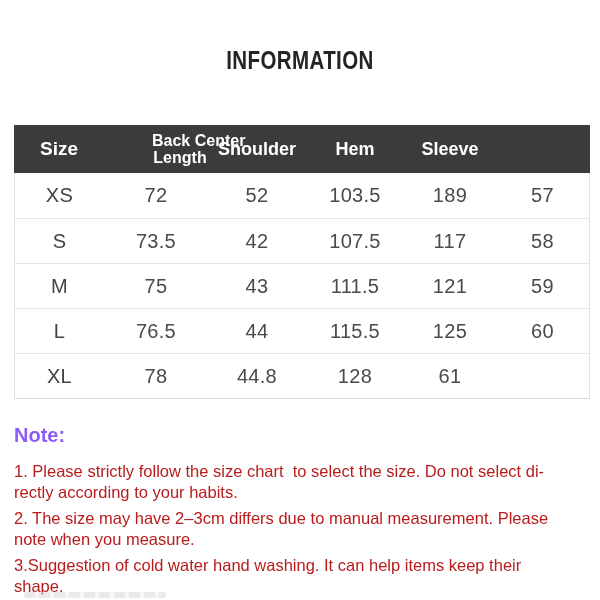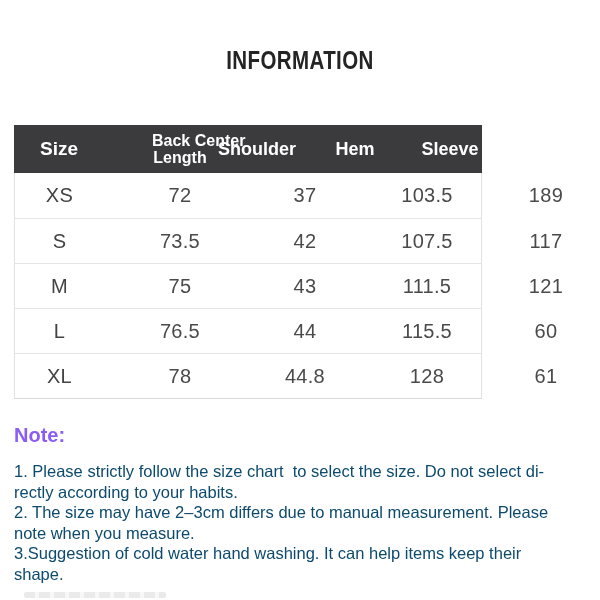--- a/index.html
+++ b/index.html
@@ -13,21 +13,21 @@
     font-weight: bold;
     color: #242424;
     letter-spacing: 0.5px;
     transform: scaleX(0.82);
     transform-origin: 50% 50%;
     line-height: 25px;
   }
 
   .size-table {
     margin: 52px 10px 0 14px;
-    width: 468px;
+    width: 576px;
   }
 
   .table-header {
     display: grid;
     grid-template-columns: 90px 104px 98px 98px 92px 94px;
     background: #3b3b3d;
     height: 48px;
     align-items: center;
   }
   .th {
@@ -44,44 +44,44 @@
   .table-body {
     border-left: 1px solid #e2e2e2;
     border-right: 1px solid #e2e2e2;
     border-bottom: 1px solid #d8d8d8;
   }
   .tr {
     display: grid;
     grid-template-columns: 89px 104px 98px 98px 92px 93px;
     height: 45px;
     align-items: center;
-    gap: 24px;
   }
   .tr + .tr { border-top: 1px solid #e5e5e5; }
   .td {
     text-align: center;
     font-size: 20px;
     color: #4a4a4a;
     letter-spacing: 0.3px;
   }
   .td.size-label { color: #434343; }
 
   .note-section { margin: 25px 14px 0 14px; }
   .note-heading {
     font-size: 20px;
     font-weight: bold;
     color: #8b5cf6;
     line-height: 23px;
   }
   .note-items { margin-top: 14px; }
   .note-item {
     font-size: 16.5px;
-    color: #0c4a6e;
+    color: #b91c1c;
     line-height: 20.5px;
     white-space: pre;
+    margin-top: 6px;
   }
 
   .clipped-bottom-text {
     position: absolute;
     left: 24px;
     top: 592px;
     width: 142px;
     height: 6px;
     background: repeating-linear-gradient(90deg,
       #d9d9d9 0px, #d9d9d9 11px,
@@ -103,21 +103,21 @@
 Length</div>
     <div class="th col-shoulder">Shoulder</div>
     <div class="th col-hem">Hem</div>
     <div class="th col-sleeve">Sleeve</div>
   </div>
 
   <div class="table-body">
     <div class="tr">
       <div class="td size-label">XS</div>
       <div class="td">72</div>
-      <div class="td">37</div>
+      <div class="td">52</div>
       <div class="td">103.5</div>
       <div class="td">189</div>
       <div class="td">57</div>
     </div>
     <div class="tr">
       <div class="td size-label">S</div>
       <div class="td">73.5</div>
       <div class="td">42</div>
       <div class="td">107.5</div>
       <div class="td">117</div>
@@ -129,20 +129,21 @@
       <div class="td">43</div>
       <div class="td">111.5</div>
       <div class="td">121</div>
       <div class="td">59</div>
     </div>
     <div class="tr">
       <div class="td size-label">L</div>
       <div class="td">76.5</div>
       <div class="td">44</div>
       <div class="td">115.5</div>
+      <div class="td">125</div>
       <div class="td">60</div>
     </div>
     <div class="tr">
       <div class="td size-label">XL</div>
       <div class="td">78</div>
       <div class="td">44.8</div>
       <div class="td">128</div>
       <div class="td">61</div>
     </div>
   </div>

